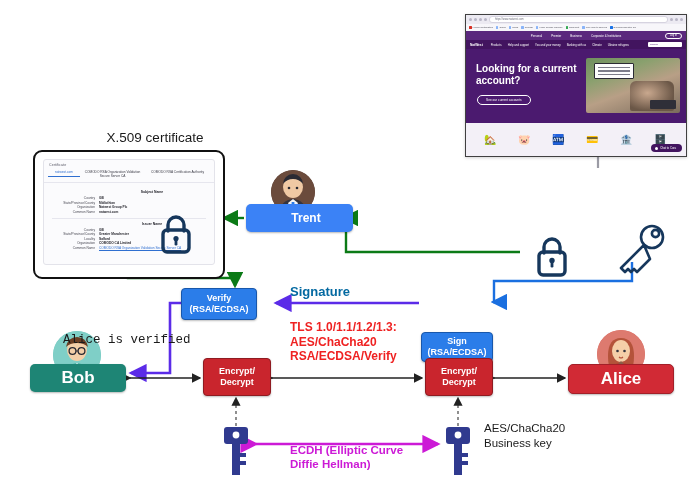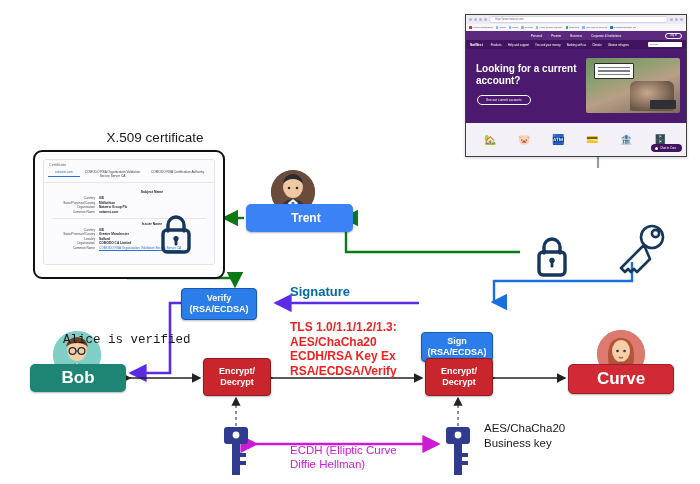--- a/index.html
+++ b/index.html
@@ -111,21 +111,21 @@
   .pbox.verify{left:181px;top:288px;width:74px;height:30px;}
   .pbox.sign{left:421px;top:288px;width:70px;height:28px;margin-top:44px;}
   .pbox.encL{left:203px;top:358px;width:66px;height:36px;}
   .pbox.encR{left:425px;top:358px;width:66px;height:36px;}
 
   
   .lbl{position:absolute;}
   .lbl.signature{left:290px;top:284px;font-size:13px;font-weight:bold;color:#0369a1;}
   .lbl.alice-verified{left:63px;top:333px;font-size:12.5px;color:#1a1a1a;font-family:Liberation Mono, monospace;}
   .lbl.tls{left:290px;top:320px;font-size:12px;font-weight:bold;color:#ef2222;line-height:14.5px;}
-  .lbl.ecdh{left:290px;top:443px;width:140px;font-size:11.5px;font-weight:normal;color:#cc1ad6;
+  .lbl.ecdh{left:290px;top:443px;width:140px;font-size:11.5px;font-weight:bold;color:#cc1ad6;
             line-height:14px;}
   .lbl.symkey{left:484px;top:421px;font-size:11.5px;color:#1a1a1a;line-height:14.5px;}
 
   .keyicon{position:absolute;}
 </style>
 </head>
 <body>
 
 <div id="stage">
 
@@ -389,21 +389,21 @@
       <circle cx="24" cy="24" r="24" fill="#dd7a6f"></circle>
       <path d="M11,26 q0,-18 13,-18 q13,0 13,18 q0,10 -3,14 l-20,0 q-3,-4 -3,-14" fill="#b4533a"></path>
       <ellipse cx="24" cy="21" rx="9" ry="11" fill="#f5cfa8"></ellipse>
       <circle cx="20.5" cy="21" r="1.3" fill="#33333d"></circle>
       <circle cx="27.5" cy="21" r="1.3" fill="#33333d"></circle>
       <path d="M22,27 q2,2 4,0" stroke="#b4533a" stroke-width="1.1" fill="none"></path>
       <path d="M6,48 q4,-14 18,-15 q14,1 18,15 z" fill="#c0392b"></path>
       <path d="M24,31 l-4,4 l4,13 l4,-13 z" fill="#8a5f4a"></path>
     </svg>
   </div>
-  <div class="actor alice">Curve</div>
+  <div class="actor alice">Alice</div>
 
   <div class="pbox blue verify">
     <span>Verify</span>
     <span>(RSA/ECDSA)</span>
   </div>
   <div class="pbox blue sign">
     <span>Sign</span>
     <span>(RSA/ECDSA)</span>
   </div>
   <div class="pbox red encL">
@@ -433,21 +433,20 @@
       <rect x="21" y="36" width="6" height="4" fill="#303a8f"></rect>
     </svg>
   </div>
 
   <div class="lbl signature">Signature</div>
   <div class="lbl alice-verified">Alice is verified</div>
 
   <div class="lbl tls">
     <div>TLS 1.0/1.1/1.2/1.3:</div>
     <div>AES/ChaCha20</div>
-    <div>ECDH/RSA Key Ex</div>
     <div>RSA/ECDSA/Verify</div>
   </div>
 
   <div class="lbl ecdh">
     <div>ECDH (Elliptic Curve</div>
     <div>Diffie Hellman)</div>
   </div>
 
   <div class="lbl symkey">
     <div>AES/ChaCha20</div>

